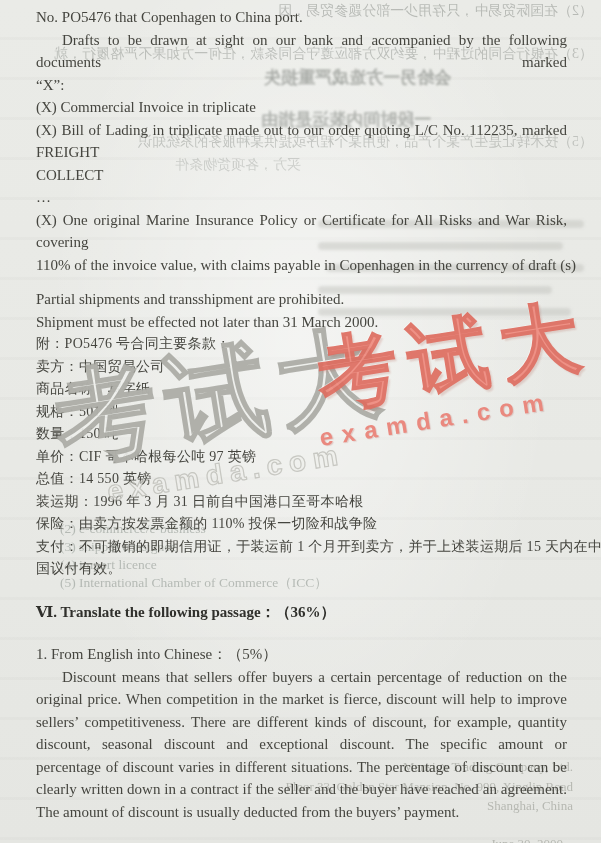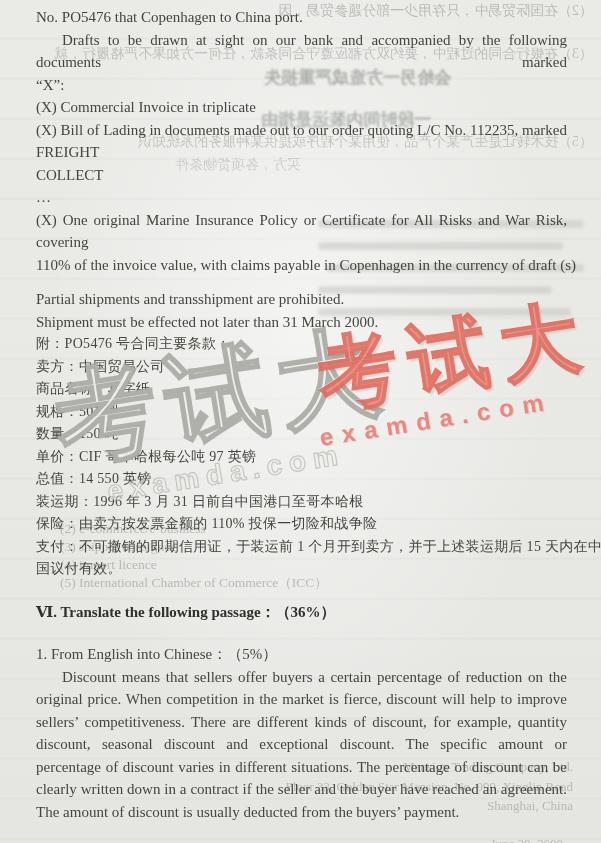--- a/index.html
+++ b/index.html
@@ -123,21 +123,21 @@
     <div>Floor 33, Golden Star Mansion, No. 999, Xinglin Road</div>
     <div>Shanghai, China</div>
     <div class="lh-date">June 30, 2000</div>
   </div>
 
   <div class="content">
     <div class="ln">No. PO5476 that Copenhagen to China port.</div>
     <div class="stretch indent">Drafts to be drawn at sight on our bank and accompanied by the following documents marked</div>
     <div class="ln">“X”:</div>
     <div class="ln">(X) Commercial Invoice in triplicate</div>
-    <div class="stretch">(X) Bill of Lading in documents made out to our order quoting L/C No. 112235, marked FREIGHT</div>
+    <div class="stretch">(X) Bill of Lading in triplicate made out to our order quoting L/C No. 112235, marked FREIGHT</div>
     <div class="ln">COLLECT</div>
     <div class="ln ellipsis-line">…</div>
     <div class="stretch">(X) One original Marine Insurance Policy or Certificate for All Risks and War Risk, covering</div>
     <div class="ln">110% of the invoice value, with claims payable in Copenhagen in the currency of draft (s)</div>
 
     <div class="ln gap12">Partial shipments and transshipment are prohibited.</div>
     <div class="ln">Shipment must be effected not later than 31 March 2000.</div>
 
     <div class="ln cjk">附：PO5476 号合同主要条款：</div>
     <div class="ln cjk">卖方：中国贸易公司</div>

